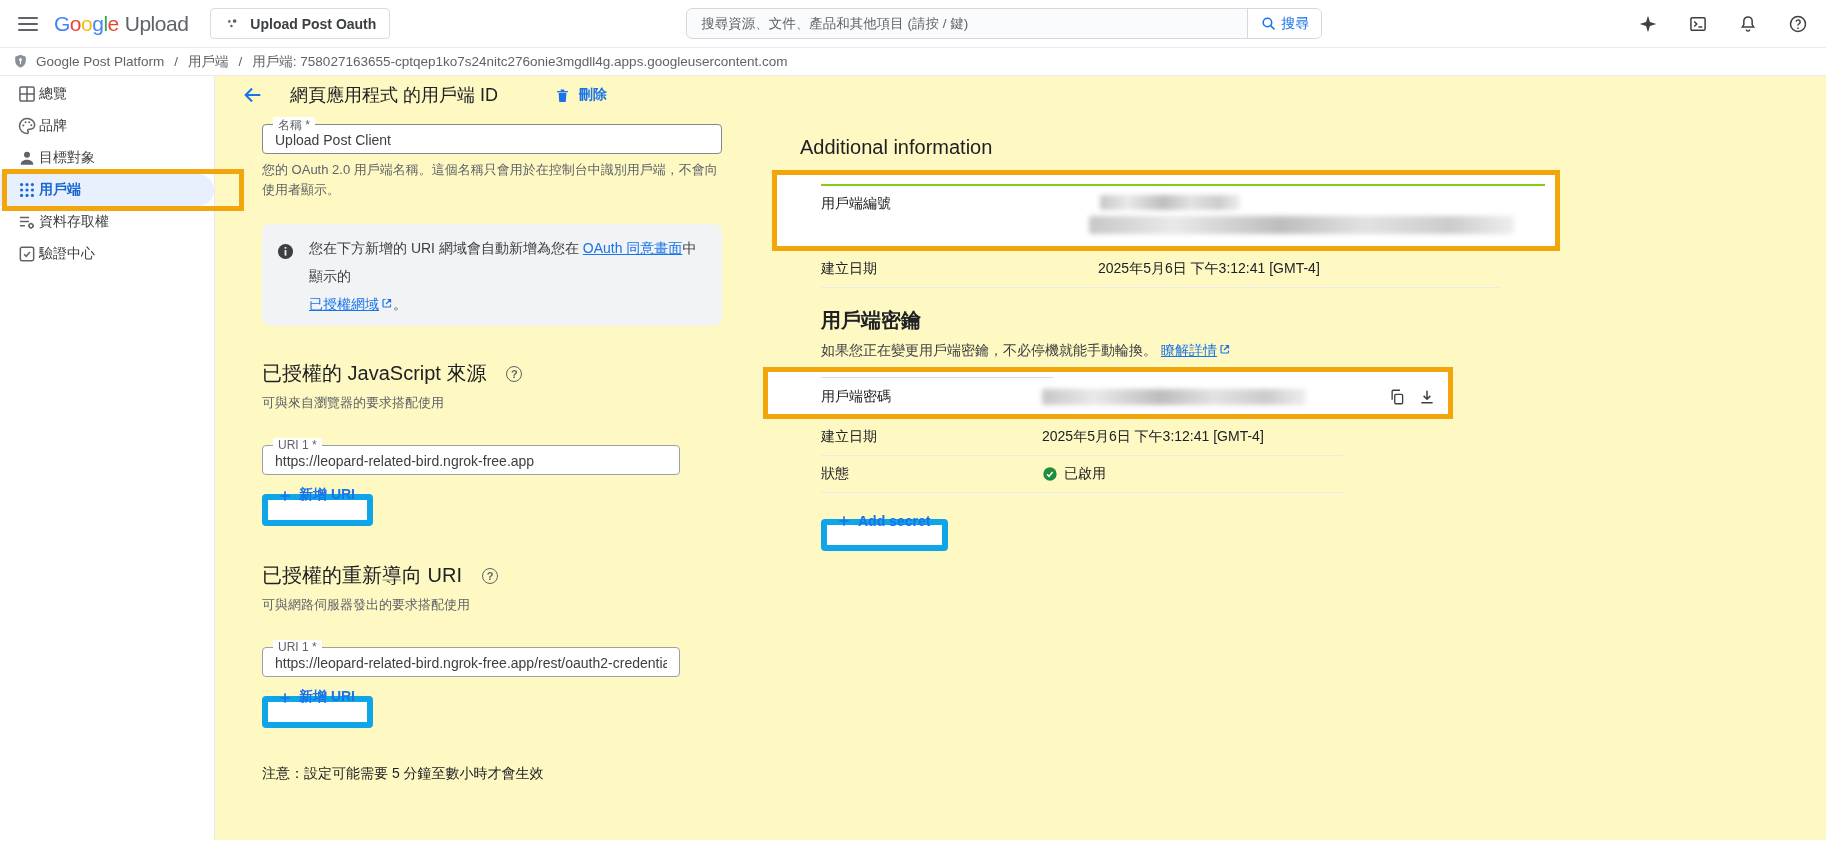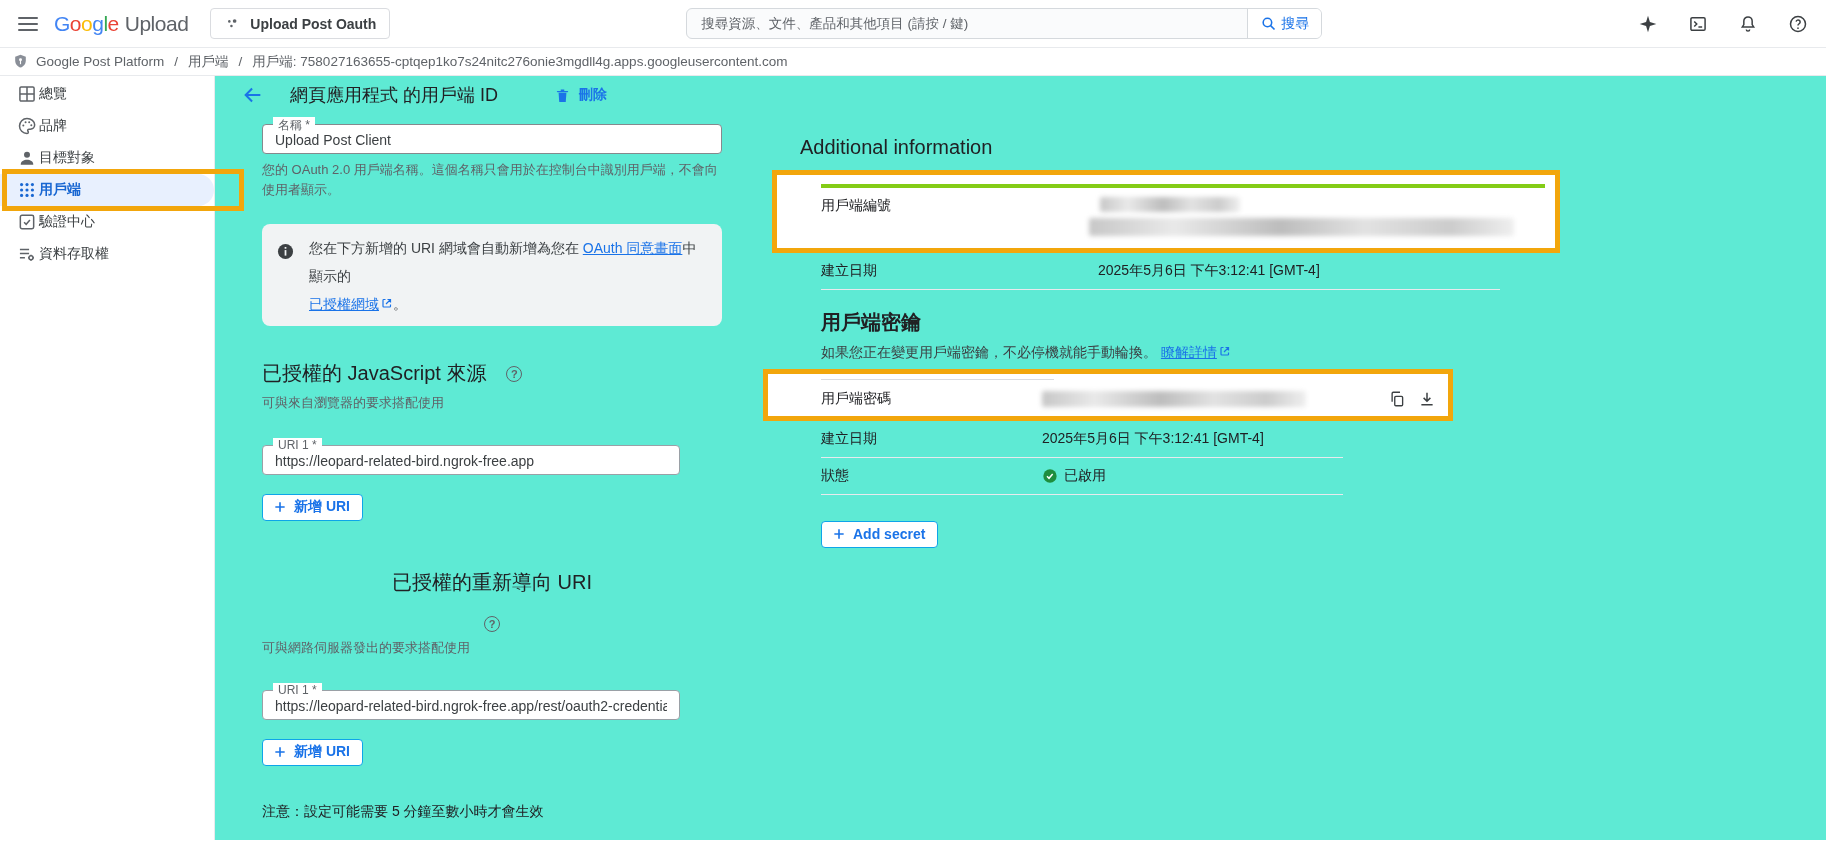--- a/index.html
+++ b/index.html
@@ -29,21 +29,21 @@
 
   
   .page { display:flex; height:764px; }
   .sidebar { width:215px; border-right:1px solid #e8eaed; padding-top:2px; flex-shrink:0; }
   .side-item { position:relative; height:32px; display:flex; align-items:center; padding-left:17px; gap:2px; font-size:14px; color:#3c4043; cursor:pointer; }
   .side-ic { width:20px; height:20px; color:#5f6368; flex-shrink:0; }
   .side-item.selected { background:#e8f0fe; border-radius:0 16px 16px 0; color:#1967d2; font-weight:bold; }
   .side-item.selected .side-ic { color:#1967d2; }
   .hl-ring { position:absolute; left:2px; top:-5px; width:242px; height:42px; border:5px solid #f2a60c; z-index:6; pointer-events:none; }
 
-  .main { position:relative; flex:1; background:#5eead4; }
+  .main { position:relative; flex:1; background:#fef9c3; }
   .main-header { position:absolute; top:7px; left:27px; display:flex; align-items:center; }
   .back-ic { width:22px; height:22px; color:#1a73e8; cursor:pointer; }
   .page-title { font-size:18px; color:#202124; margin-left:26px; }
   .delete-btn { display:flex; align-items:center; gap:8px; color:#1a73e8; font-size:14px; font-weight:bold; margin-left:56px; cursor:pointer; }
   .delete-btn .ic { width:17px; height:17px; }
 
   
   .form-col { position:absolute; left:47px; top:0; width:460px; }
   .mat-field { position:relative; border:1px solid #85898d; border-radius:4px; height:30px; background:#fff; }
   .mat-field label { position:absolute; top:-8px; left:10px; background:#fff; padding:0 5px; font-size:12px; color:#5f6368; }
@@ -54,32 +54,32 @@
   .notice .ic { width:19px; height:19px; flex-shrink:0; margin-top:10px; color:#3c4043; }
   .notice-text { font-size:14px; line-height:28px; color:#3c4043; padding-top:2px; }
   .link { color:#1a73e8; text-decoration:underline; cursor:pointer; }
   .ext-ic { display:inline-block; width:12px; height:12px; color:#1a73e8; margin-left:2px; }
   .sec-title { font-size:20px; font-weight:400; color:#202124; display:flex; align-items:center; gap:20px; }
   .q-ic { width:16px; height:16px; border:1.5px solid #5f6368; border-radius:50%; color:#5f6368; font-size:11px; font-weight:bold; display:inline-flex; align-items:center; justify-content:center; }
   .q-ic::before { content:"?"; }
   .sec-sub { margin-top:7px; font-size:13px; color:#5f6368; }
   .js-title { margin-top:34px; }
   .uri-field { margin-top:33px; width:418px; border-color:#9aa0a6; }
-  .btn-outline { display:inline-flex; align-items:center; gap:6px; border:1px solid #0ea5e9; border-radius:4px; background:#fff; color:#1a73e8; font-size:14px; font-weight:bold; padding:4px 12px 5px 9px; height:27px; cursor:pointer; font-family:inherit; }
+  .btn-outline { display:inline-flex; align-items:flex-end; gap:6px; border:6px solid #0ea5e9; border-radius:4px; background:#fff; color:#1a73e8; font-size:14px; font-weight:bold; padding:4px 12px 16px 9px; height:27px; cursor:pointer; font-family:inherit; }
   .btn-outline .ic { width:16px; height:16px; }
   .add-uri { margin-top:19px; }
-  .redir-title { margin-top:48px;flex-direction:column; }
+  .redir-title { margin-top:36px; }
   .note { margin-top:37px; font-size:14px; color:#202124; }
 
   
   .details-col { position:absolute; left:570px; top:60px; width:800px; }
   .add-info-title { margin-left:15px; font-size:20px; font-weight:400; color:#202124; }
   .hl-box { border:5px solid #f2a60c; background:#fff; }
   .box1 { margin-top:11px; margin-left:-13px; width:788px; padding:4px 10px 12px 44px; }
-  .id-row { border-top:4px solid #84cc16; margin-top:5px; padding-top:9px; display:flex; }
+  .id-row { border-top:2px solid #84cc16; margin-top:5px; padding-top:9px; display:flex; }
   .row-label { width:268px; font-size:14px; color:#202124; flex-shrink:0; }
   .blur-bar { background:linear-gradient(90deg,#c7c7c7,#e9e9e9 20%,#bdbdbd 45%,#e2e2e2 65%,#cccccc 85%,#efefef); filter:blur(2.5px); border-radius:2px; }
   .idbar1 { width:140px; height:15px; margin-left:11px; }
   .idbar2 { width:425px; height:18px; margin-top:6px; }
   .rows1 { margin-left:36px; width:679px; }
   .d-row { display:flex; align-items:center; padding:9px 0; border-bottom:1px solid #e8eaed; font-size:14px; color:#202124; }
   .d-row .row-label { width:277px; }
   .sec2-title { margin:19px 0 0 36px; font-size:20px; font-weight:700; }
   .sec2-sub { margin:8px 0 0 36px; font-size:14px; color:#3c4043; }
   .box2 { margin-top:7px; margin-left:-22px; width:690px; padding:6px 12px 8px 53px; }
@@ -222,35 +222,35 @@
             <circle cx="12" cy="18.5" r="1.9"></circle>
             <circle cx="18.5" cy="18.5" r="1.9"></circle>
           </svg>
       </span>
       <span>用戶端</span>
       <div class="hl-ring"></div>
     </div>
     <div class="side-item">
       <span class="side-ic">
         <svg viewBox="0 0 24 24" fill="none" stroke="currentColor" stroke-width="1.8">
-            <rect x="4" y="4" width="16" height="16" rx="2"></rect>
-            <path d="M8.5 12.3l2.5 2.5 4.5-5.2"></path>
-          </svg>
-      </span>
-      <span>驗證中心</span>
-    </div>
-    <div class="side-item">
-      <span class="side-ic">
-        <svg viewBox="0 0 24 24" fill="none" stroke="currentColor" stroke-width="1.8">
             <path d="M3.5 6.5h11M3.5 11.5h11M3.5 16.5h6"></path>
             <circle cx="16.8" cy="16.5" r="2.4"></circle>
             <path d="M16.8 12.9v1.2M16.8 18.9v1.2M13.3 16.5h1.1M19.2 16.5h1.1"></path>
           </svg>
       </span>
       <span>資料存取權</span>
+    </div>
+    <div class="side-item">
+      <span class="side-ic">
+        <svg viewBox="0 0 24 24" fill="none" stroke="currentColor" stroke-width="1.8">
+            <rect x="4" y="4" width="16" height="16" rx="2"></rect>
+            <path d="M8.5 12.3l2.5 2.5 4.5-5.2"></path>
+          </svg>
+      </span>
+      <span>驗證中心</span>
     </div>
   </div>
 
   <div class="main">
 
     <div class="main-header">
       <span class="back-ic">
         <svg viewBox="0 0 24 24" fill="none" stroke="currentColor" stroke-width="2.2">
             <path d="M20 12H5M11 5l-7 7 7 7"></path>
           </svg>

